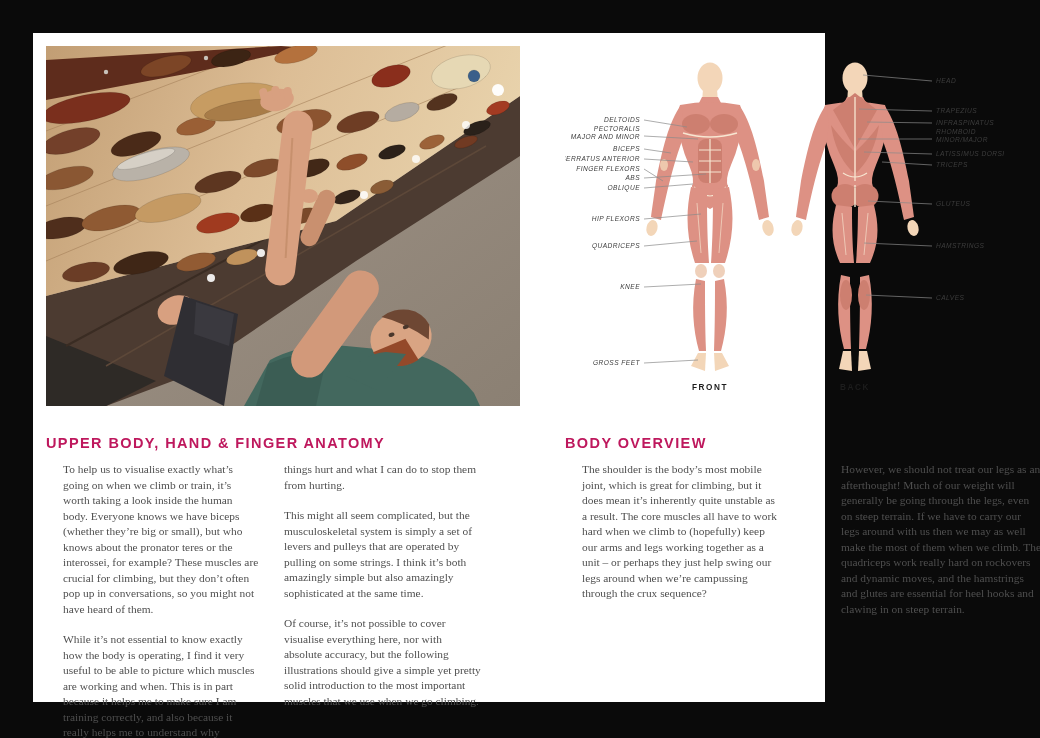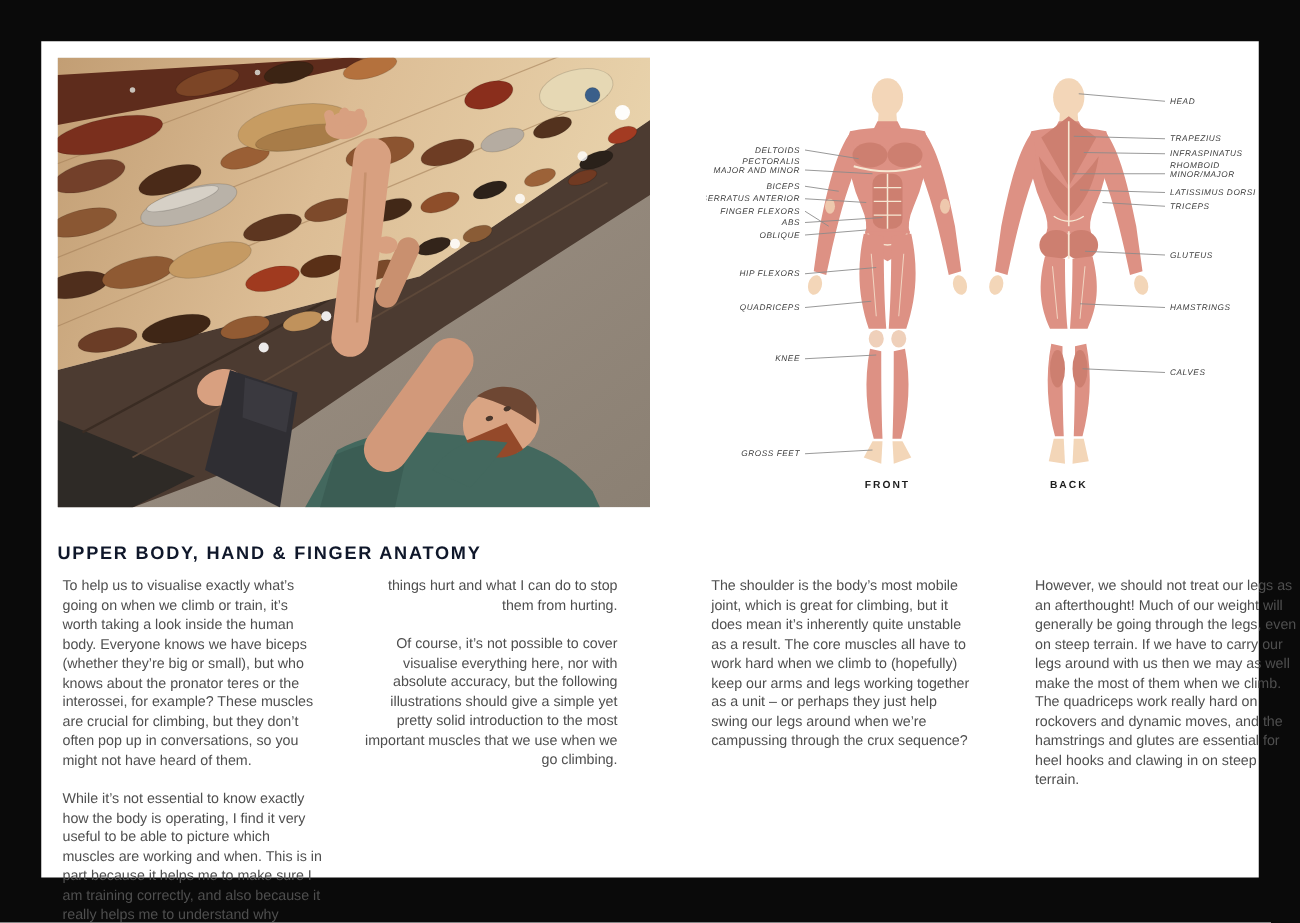--- a/index.html
+++ b/index.html
@@ -1,36 +1,36 @@
 <!DOCTYPE html>
 <html style="--c-muscle: #dd9184; --c-muscle-dark: #cd7f70; --c-skin: #f3d6b8; --c-tendon: #f7e7d2; --c-page: #ffffff; --c-frame: #0a0a0a; --c-body-text: #4f4f4f; --c-shirt-teal: #43685e; --c-wall-wood: #d7b690;"><head>
 <meta charset="utf-8">
 <style>
   html,body{margin:0;padding:0;}
   body{
     width:1040px;height:738px;background:#0a0a0a;position:relative;overflow:hidden;
     font-family:"Liberation Sans",sans-serif;
   }
   .page{
-    position:absolute;left:33px;top:33px;width:974px;height:669px;background:#ffffff;
+    position:absolute;left:33px;top:33px;width:792px;height:669px;background:#ffffff;
   }
   .photo{position:absolute;left:13px;top:13px;width:474px;height:360px;overflow:hidden;}
   .anatomy{position:absolute;left:532px;top:20px;width:440px;height:350px;}
   .heading{
     position:absolute;top:402px;margin:0;font-size:14.5px;font-weight:bold;
-    letter-spacing:1.4px;color:#0f172a;font-family:"Liberation Sans",sans-serif;
+    letter-spacing:1.4px;color:#be185d;font-family:"Liberation Sans",sans-serif;
   }
   #heading-left{left:13px;width:470px;}
   #heading-right{left:532px;width:430px;}
   .col{
     position:absolute;top:429px;font-size:11.4px;line-height:15.5px;color:#4f4f4f;
   }
-  .col p{margin:0 0 15px 4px;}
+  .col p{margin:0 0 15px 17px;font-family:Liberation Serif, serif;}
   #col-0{left:13px;width:213px;}
-  #col-1{left:247px;width:214px;text-align:right;}
+  #col-1{left:234px;width:214px;}
   #col-2{left:532px;width:214px;}
   #col-3{left:791px;width:218px;}
   
   .lbl{
     font-family:"Liberation Sans",sans-serif;font-size:6.6px;font-style:italic;
     letter-spacing:0.45px;fill:#3d3d3d;
   }
   .leader{stroke:#8a8a8a;stroke-width:0.7;}
   .figcap{
     font-family:"Liberation Sans",sans-serif;font-size:8.2px;font-weight:bold;
@@ -303,27 +303,29 @@
           <line x1="367" y1="245" x2="301" y2="242" class="leader"></line>
           <text x="371" y="247" text-anchor="start" class="lbl"><tspan x="371" dy="0">CALVES</tspan></text>
         </g>
 
       <text class="figcap" x="145" y="337" text-anchor="middle">FRONT</text>
       <text class="figcap" x="290" y="337" text-anchor="middle">BACK</text>
     </svg>
   </div>
 
   <h2 class="heading" id="heading-left">UPPER BODY, HAND &amp; FINGER ANATOMY</h2>
+  <h2 class="heading" id="heading-right">BODY OVERVIEW</h2>
 
   <div class="col" id="col-0">
       <p>To help us to visualise exactly what’s going on when we climb or train, it’s worth taking a look inside the human body. Everyone knows we have biceps (whether they’re big or small), but who knows about the pronator teres or the interossei, for example? These muscles are crucial for climbing, but they don’t often pop up in conversations, so you might not have heard of them.</p>
       <p>While it’s not essential to know exactly how the body is operating, I find it very useful to be able to picture which muscles are working and when. This is in part because it helps me to make sure I am training correctly, and also because it really helps me to understand why</p>
     </div>
   <div class="col" id="col-1">
       <p>things hurt and what I can do to stop them from hurting.</p>
+      <p>This might all seem complicated, but the musculoskeletal system is simply a set of levers and pulleys that are operated by pulling on some strings. I think it’s both amazingly simple but also amazingly sophisticated at the same time.</p>
       <p>Of course, it’s not possible to cover visualise everything here, nor with absolute accuracy, but the following illustrations should give a simple yet pretty solid introduction to the most important muscles that we use when we go climbing.</p>
     </div>
   <div class="col" id="col-2">
       <p>The shoulder is the body’s most mobile joint, which is great for climbing, but it does mean it’s inherently quite unstable as a result. The core muscles all have to work hard when we climb to (hopefully) keep our arms and legs working together as a unit – or perhaps they just help swing our legs around when we’re campussing through the crux sequence?</p>
     </div>
   <div class="col" id="col-3">
       <p>However, we should not treat our legs as an afterthought! Much of our weight will generally be going through the legs, even on steep terrain. If we have to carry our legs around with us then we may as well make the most of them when we climb. The quadriceps work really hard on rockovers and dynamic moves, and the hamstrings and glutes are essential for heel hooks and clawing in on steep terrain.</p>
     </div>
 
 </div>

